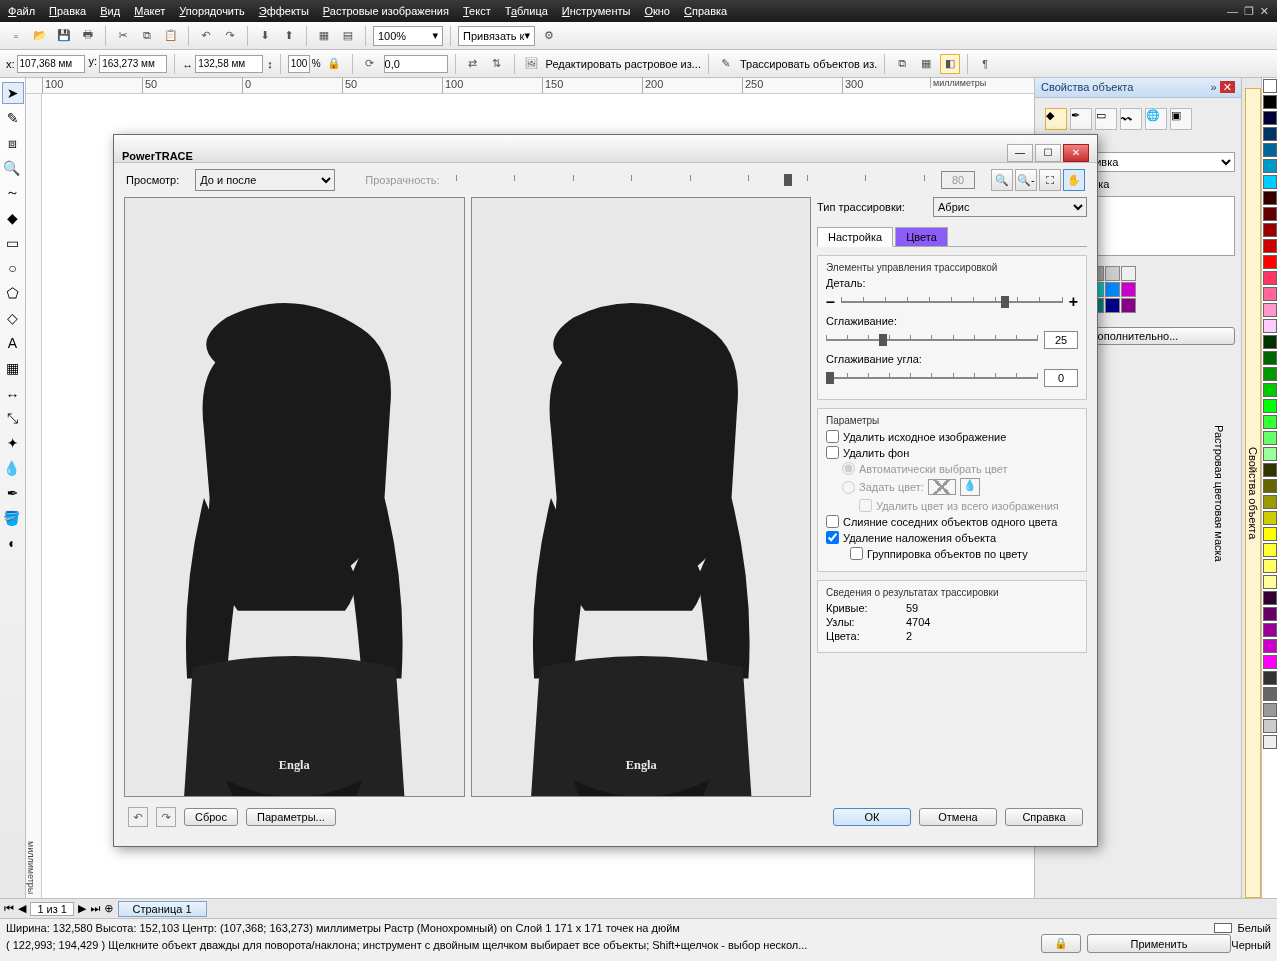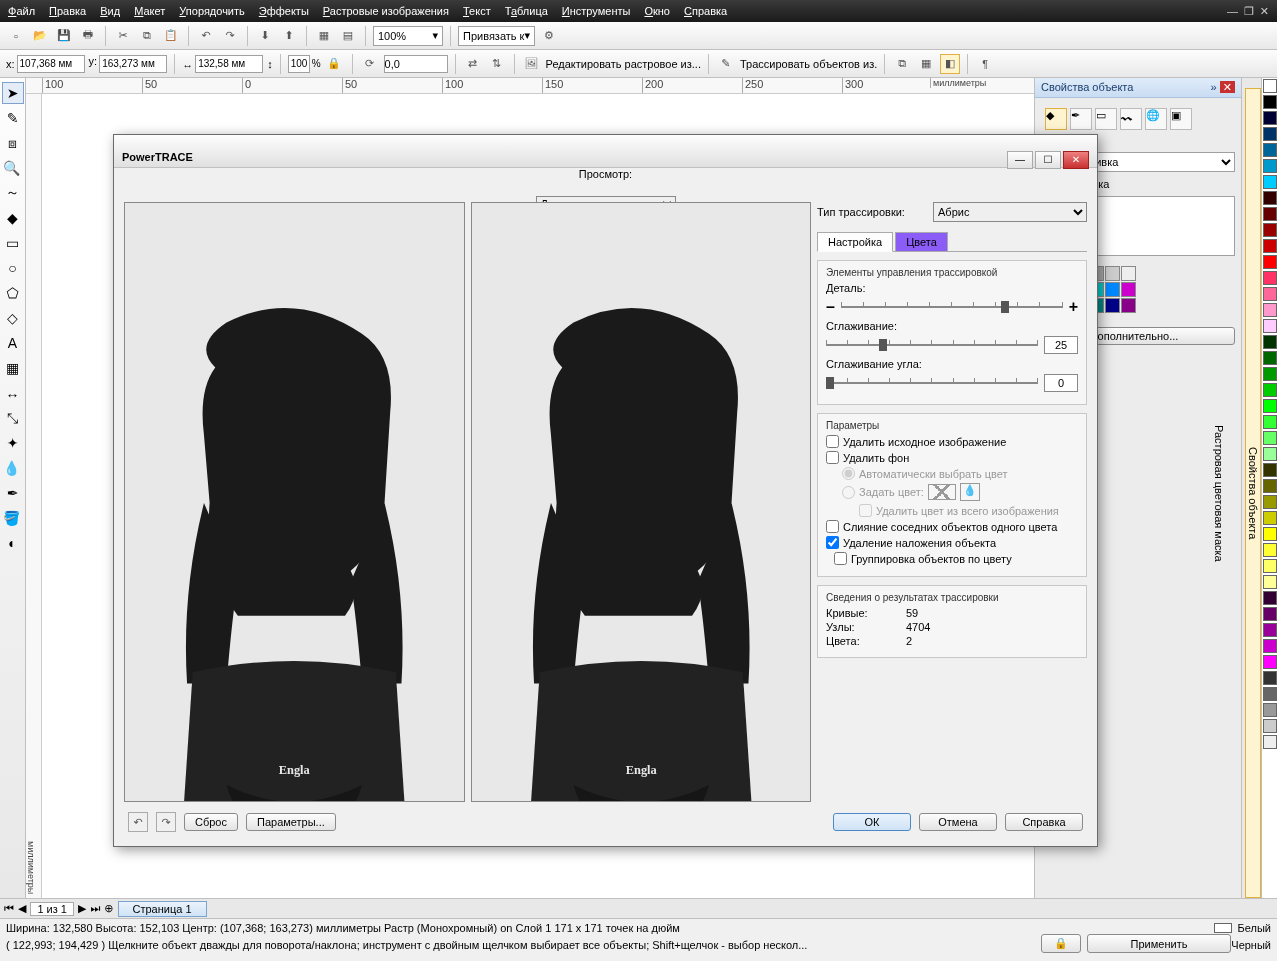--- a/index.html
+++ b/index.html
@@ -31,25 +31,25 @@
 .dock-select { width:100%; border:1px solid #a0a0a0; background:#fff; height:20px; padding:0 4px; }
 .swatch { width:100%; height:60px; background:#fff; border:1px solid #a0a0a0; }
 .palette { display:grid; grid-template-columns:repeat(6,15px); gap:1px; }
 .palette div { width:15px; height:15px; border:1px solid #888; }
 .btn { border:1px solid #8a8a8a; background:linear-gradient(#fdfdfd,#e3e3e3); padding:2px 10px; border-radius:3px; cursor:default; }
 .btn.primary { border:1px solid #4a88c7; background:linear-gradient(#eaf3fb,#cfe3f6); }
 .right-tabs { width:20px; background:#e8e8e8; border-left:1px solid #c0c0c0; writing-mode:vertical-rl; text-align:center; padding-top:10px; font-size:10px; display:flex; flex-direction:column; gap:20px; }
 .color-strip { width:16px; background:#fff; border-left:1px solid #c0c0c0; display:flex; flex-direction:column; }
 .color-strip div { width:14px; height:14px; margin:1px auto; border:1px solid #666; }
 .dialog { position:absolute; left:113px; top:134px; width:985px; height:713px; background:#f0f0f0; border:1px solid #6a6a6a; box-shadow:3px 3px 12px rgba(0,0,0,.4); }
-.dlg-title { background:linear-gradient(#fdfdfd,#e0e0e0); height:28px; display:flex; align-items:flex-start; padding:16px 8px; border-bottom:1px solid #c0c0c0; }
+.dlg-title { background:linear-gradient(#fdfdfd,#e0e0e0); height:28px; display:flex; align-items:flex-end; padding:0 8px; border-bottom:1px solid #c0c0c0; }
 .dlg-title .wc { margin-left:auto; display:flex; gap:2px; }
 .dlg-title .wc div { width:26px; height:18px; border:1px solid #aaa; background:linear-gradient(#fdfdfd,#e3e3e3); text-align:center; font-size:10px; line-height:16px; }
 .dlg-title .wc .close { background:linear-gradient(#f08080,#c83030); color:#fff; border-color:#a02020; }
-.dlg-toolbar { height:34px; display:flex; align-items:center; padding:0 12px; gap:16px;flex-direction:column; }
+.dlg-toolbar { height:34px; display:flex; align-items:center; padding:0 12px; gap:16px; }
 .dlg-toolbar select { border:1px solid #888; height:22px; width:140px; }
 .dlg-toolbar .tools { margin-left:auto; display:flex; gap:2px; }
 .dlg-toolbar .tools div { width:22px; height:22px; border:1px solid #aaa; background:linear-gradient(#fdfdfd,#e3e3e3); text-align:center; line-height:20px; }
 .dlg-toolbar .tools .active { border:1px solid #4a88c7; background:#dcebfa; }
 .dlg-body { display:flex; height:600px; padding:0 10px; gap:6px; }
 .preview-panes { flex:1; display:flex; gap:6px; }
 .preview { flex:1; border:1px solid #888; background:#e8e8e8; position:relative; overflow:hidden; }
 .portrait { position:absolute; left:0; right:0; bottom:0; top:80px; }
 .dlg-side { width:270px; display:flex; flex-direction:column; gap:4px; }
 .type-row { display:flex; align-items:center; gap:6px; }
@@ -483,21 +483,21 @@
             <span>Удалить цвет из всего изображения</span>
           </label>
         <label class="chk">
             <input type="checkbox" style="">
             <span>Слияние соседних объектов одного цвета</span>
           </label>
         <label class="chk">
             <input type="checkbox" checked="" style="">
             <span>Удаление наложения объекта</span>
           </label>
-        <label class="chk" style="margin-left:8px">
+        <label class="chk" style="margin-left:24px">
             <input type="checkbox" style="">
             <span>Группировка объектов по цвету</span>
           </label>
       </div>
 
       <div class="group">
         <div class="group-title">Сведения о результатах трассировки</div>
         <div class="info-row">
             <span>Кривые:</span>
             <span>59</span>

